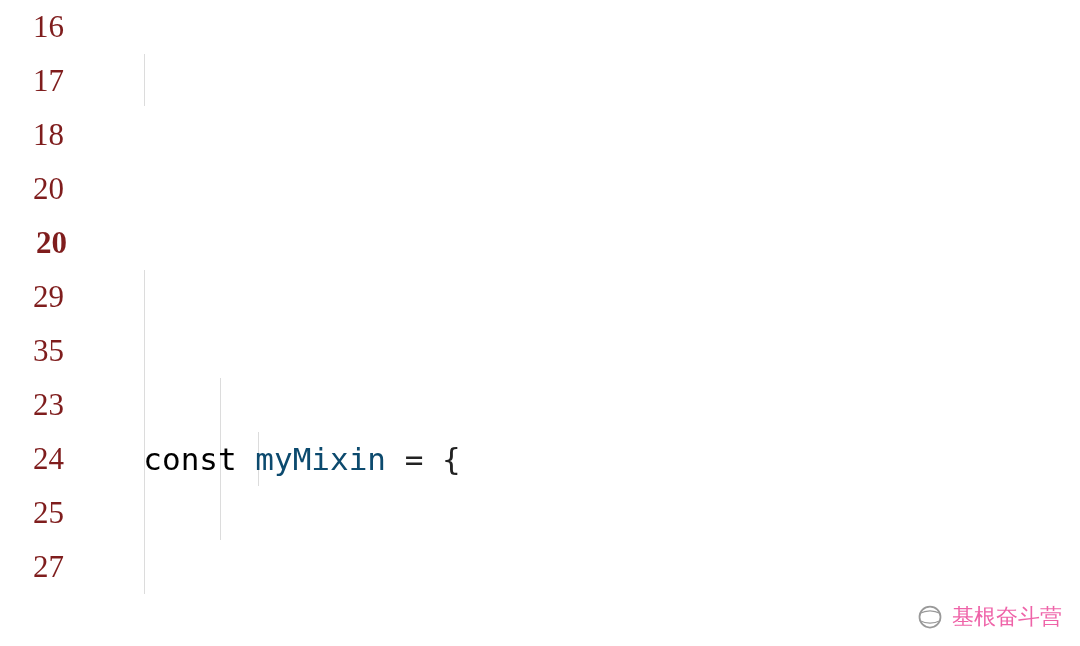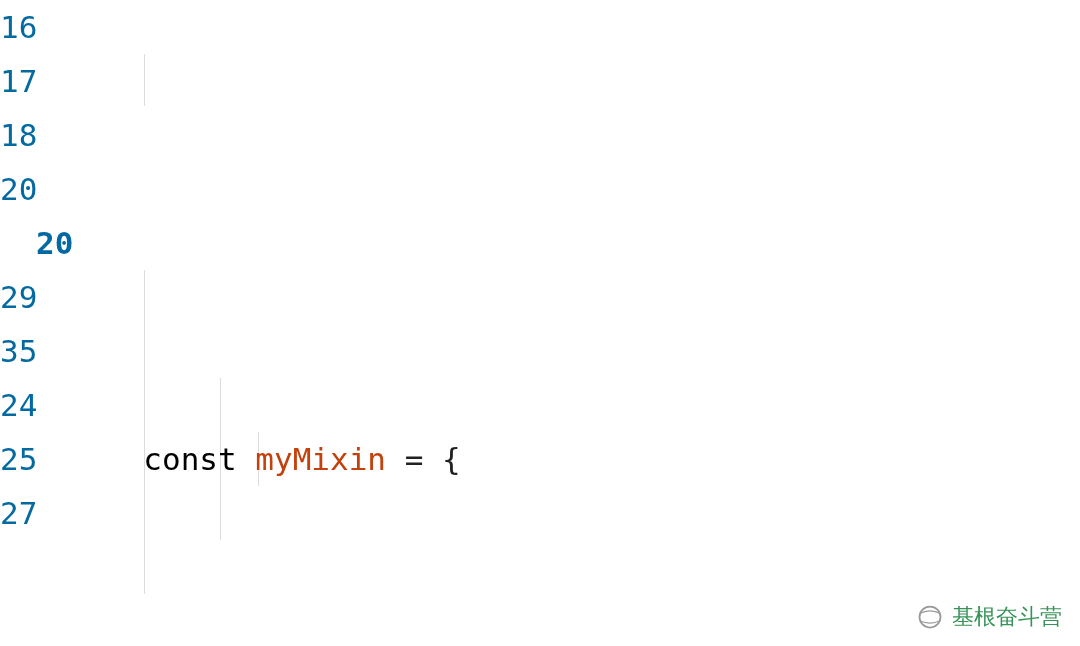--- a/index.html
+++ b/index.html
@@ -10,57 +10,58 @@
       font-family: "Menlo", "Consolas", "DejaVu Sans Mono", monospace;
       background: #ffffff;
       font-size: 31px;
     }
     .editor {
       display: flex;
       height: 100%;
     }
     .gutter {
       width: 92px;
-      text-align: left;
+      text-align: right;
       padding-right: 28px;
-      color: #0369a1;
+      color: #7f1d1d;
       user-select: none;
       line-height: 54px;
+      font-family: Liberation Serif, serif;
     }
     .gutter .lineno { height: 54px; }
     .gutter .lineno.active { font-weight: 600; margin-left: 36px; }
     .code {
       flex: 1;
       line-height: 54px;
       white-space: pre;
       position: relative;
     }
     .code .line {
       height: 54px;
       padding-left: 14px;
       position: relative;
     }
     .kw { color: #000000; }
-    .ident { color: #c2410c; }
+    .ident { color: #0c4a6e; }
     .plain { color: #222; }
     .punc { color: #222; }
     .guide {
       position: absolute;
       width: 1px;
       background: #dcdcdc;
       top: 0;
       bottom: 0;
     }
     .watermark {
       position: absolute;
       right: 18px;
       bottom: 14px;
       display: flex;
       align-items: center;
-      color: #15803d;
+      color: #ec4899;
       font-family: sans-serif;
       font-size: 22px;
       opacity: 0.85;
     }
     .watermark .wm-icon {
       width: 28px; height: 28px; margin-right: 8px;
       display: inline-flex; align-items: center; justify-content: center;
     }
   </style>
 </head>
@@ -69,20 +70,21 @@
 <div class="editor">
   <div class="gutter">
 
     <div class="lineno">16</div>
     <div class="lineno">17</div>
     <div class="lineno">18</div>
     <div class="lineno">20</div>
     <div class="lineno active">20</div>
     <div class="lineno">29</div>
     <div class="lineno">35</div>
+    <div class="lineno">23</div>
     <div class="lineno">24</div>
     <div class="lineno">25</div>
     <div class="lineno">27</div>
   </div>
 
   <div class="code">
     
     <div class="guide" style="left:52px; top:54px; height:52px;"></div>
     <div class="guide" style="left:52px; top:270px; height:324px;"></div>
     <div class="guide" style="left:128px; top:378px; height:162px;"></div>

